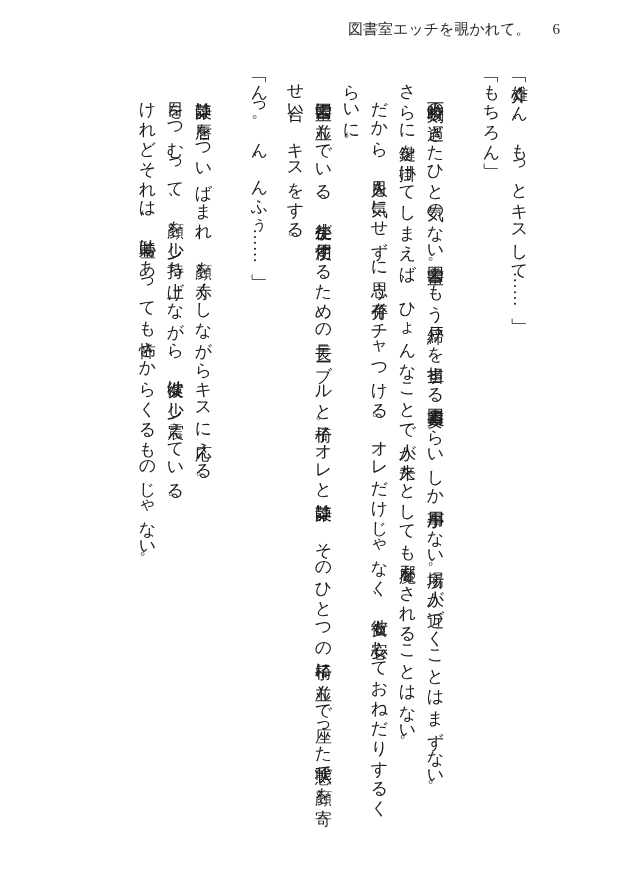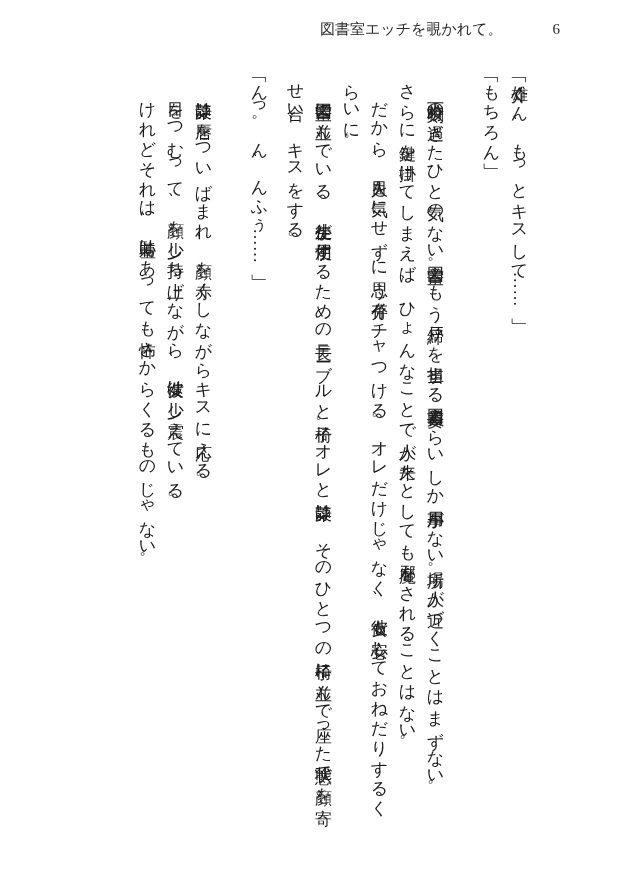--- a/index.html
+++ b/index.html
@@ -20,21 +20,21 @@
     color: #1c1c1c;
     overflow: hidden;
   }
   
   .header {
     position: absolute;
     top: 20px;
     right: 61px;
     display: flex;
     align-items: baseline;
-    gap: 50px;
+    gap: 22px;
     font-size: 15px;
     white-space: nowrap;
     color: #2a2a2a;
   }
   
   .body-text {
     position: absolute;
     top: 72px;
     right: 88px;
     height: 742px;

